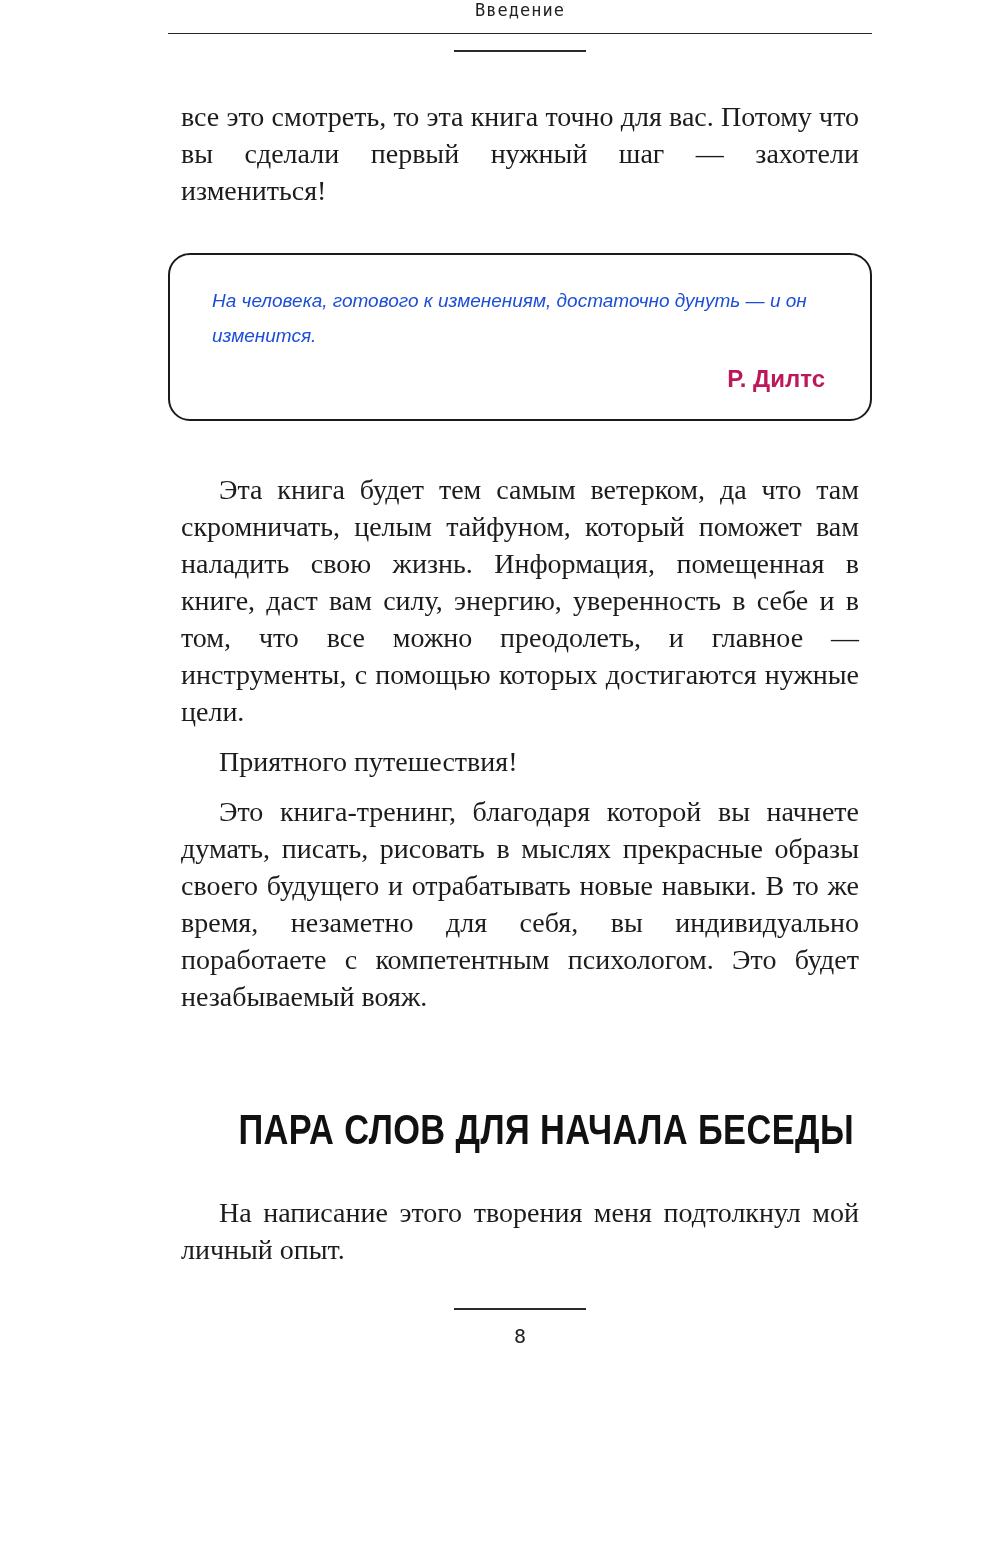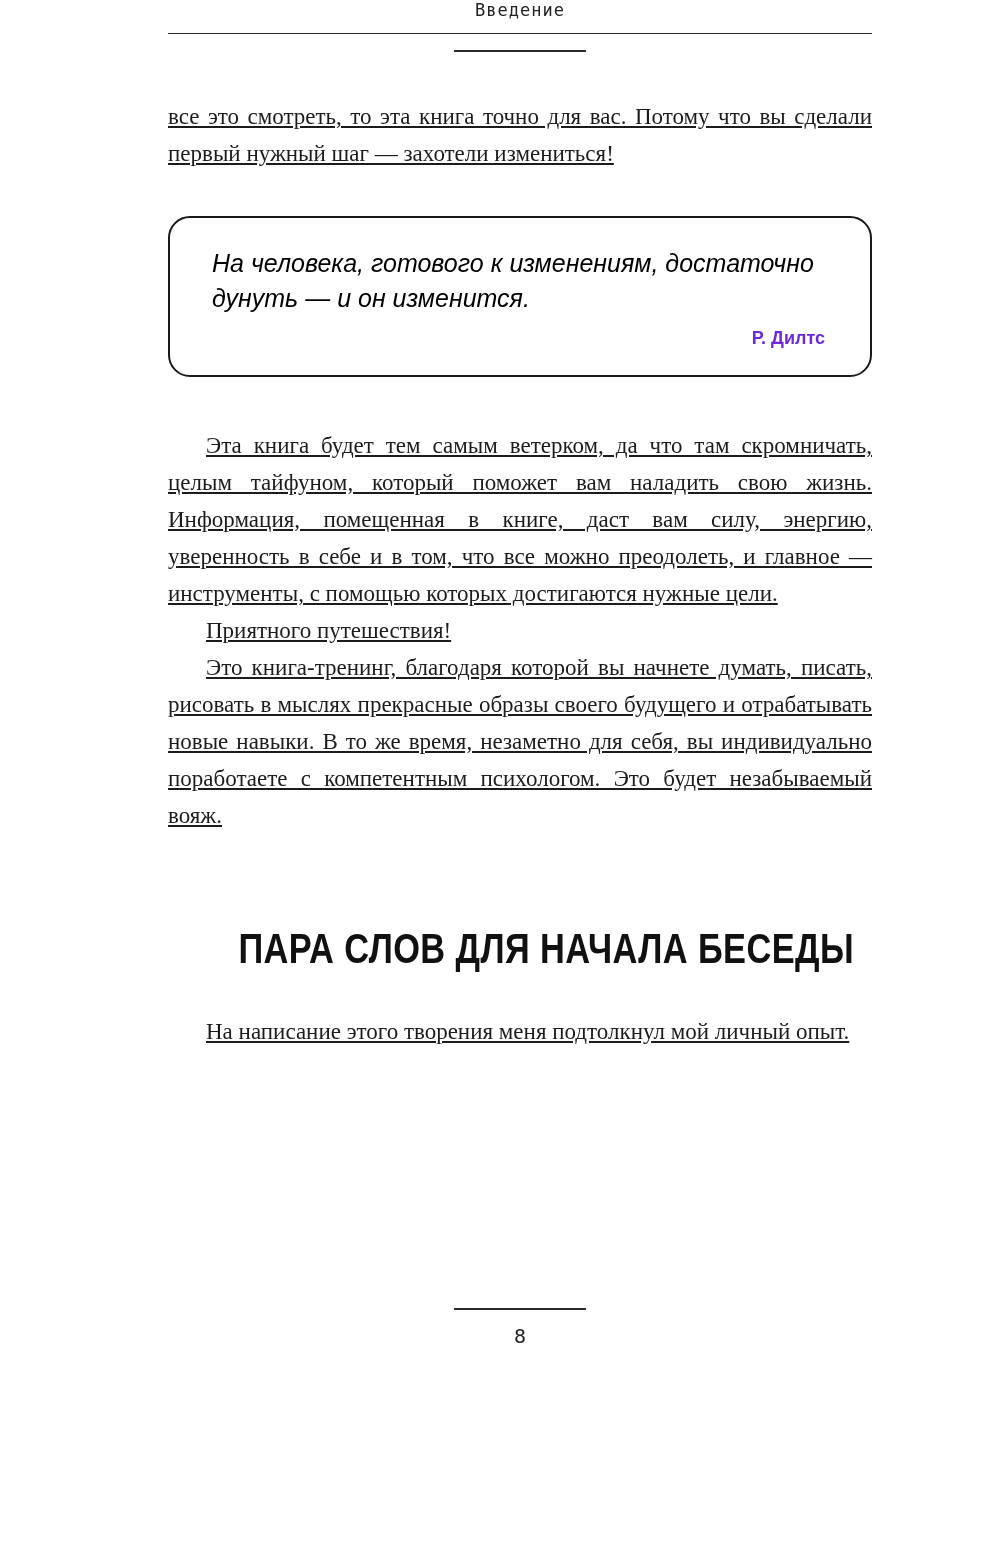--- a/index.html
+++ b/index.html
@@ -33,53 +33,52 @@
     margin: 13px 0 0 0;
   }
   .rule-short {
     border: none;
     border-top: 2px solid #2a2a2a;
     width: 132px;
     margin: 16px auto 0 auto;
   }
   
   .body-text {
-    margin: 0;
-    font-size: 23px;
+    margin: 13px;
+    font-size: 28px;
     line-height: 37px;
     text-align: justify;
-    text-decoration: underline;
   }
   .intro {
     margin-top: 46px;
   }
   .indent {
     text-indent: 38px;
   }
   
   .quote-box {
     margin-top: 44px;
     border: 2px solid #1a1a1a;
     border-radius: 22px;
     padding: 28px 45px 26px 42px;
     font-family: "Liberation Sans", sans-serif;
   }
   .quote-text {
     margin: 0;
     font-style: italic;
-    font-size: 25px;
+    font-size: 19px;
     line-height: 35px;
-    color: #000000;
+    color: #1d4ed8;
   }
   .quote-author {
     margin: 12px 0 0 0;
     font-weight: bold;
-    font-size: 18px;
+    font-size: 24px;
     text-align: right;
-    color: #6d28d9;
+    color: #be185d;
   }
   .main-block {
     margin-top: 50px;
   }
   
   .section-heading {
     margin: 90px 0 0 0;
     text-align: center;
     font-family: "Liberation Sans", "DejaVu Sans", sans-serif;
     font-weight: 700;

